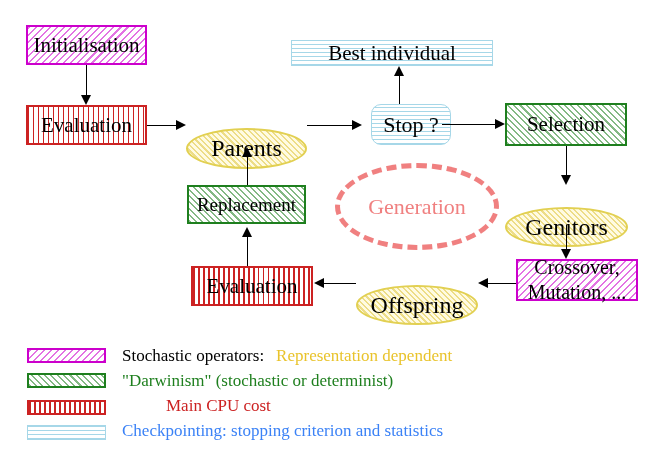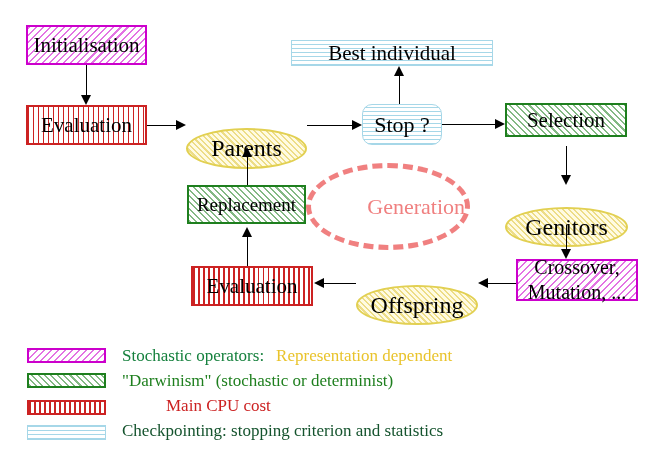--- a/index.html
+++ b/index.html
@@ -32,38 +32,38 @@
   .ellipse-yellow{
     border:2px solid #E2D052;border-radius:50%;
     background-color:#FFFBE2;
     background-image:repeating-linear-gradient(45deg, rgba(222,196,60,.55) 0px, rgba(222,196,60,.55) 1.5px, transparent 1.5px, transparent 4px);
   }
   .ellipse-dashed{
     border:5px dashed #F08080;border-radius:50%;
     color:#F08080;
   }
   .fs21{font-size:21px;}
-  .fs22{font-size:22px;}
+  .fs22{font-size:22px;margin-left:9px;}
   .fs24{font-size:24px;margin-top:22px;}
   .fs15{font-size:20px;line-height:1.25;}
   
   .line{position:absolute;background:#000;}
   .head{position:absolute;width:0;height:0;}
   .head-down{border-left:5px solid transparent;border-right:5px solid transparent;border-top:10px solid #000;}
   .head-up{border-left:5px solid transparent;border-right:5px solid transparent;border-bottom:10px solid #000;}
   .head-right{border-top:5px solid transparent;border-bottom:5px solid transparent;border-left:10px solid #000;}
   .head-left{border-top:5px solid transparent;border-bottom:5px solid transparent;border-right:10px solid #000;}
   
   .swatch{position:absolute;box-sizing:border-box;width:79px;height:15px;}
   .legend-text{position:absolute;font-size:17px;white-space:nowrap;}
-  .t-magenta{color:#15803d;}
+  .t-magenta{color:#000000;}
   .t-gold{color:#E9C32B;margin-left:12px;}
   .t-green{color:#1E7F1E;}
   .t-red{color:#CC2222;}
-  .t-cyan{color:#14532d;}
+  .t-cyan{color:#3b82f6;}
 </style>
 </head>
 <body>
 
 <div class="canvas">
 
   <div class="node hatch-magenta fs21" style="left:26px;top:25px;width:121px;height:40px;">
     <span class="lbl">Initialisation</span>
   </div>
 
@@ -76,29 +76,29 @@
   </div>
 
   <div class="node stripe-cyan fs21" style="left:291px;top:40px;width:202px;height:26px;">
     <span class="lbl">Best individual</span>
   </div>
 
   <div class="node stripe-cyan fs22" style="left:362px;top:104px;width:80px;height:41px;border-radius:10px;">
     <span class="lbl">Stop ?</span>
   </div>
 
-  <div class="node hatch-green fs21" style="left:505px;top:103px;width:122px;height:34px;">
+  <div class="node hatch-green fs21" style="left:505px;top:103px;width:122px;height:43px;">
     <span class="lbl">Selection</span>
   </div>
 
   <div class="node hatch-green fs21" style="left:187px;top:185px;width:119px;height:39px;font-size:19px;">
     <span class="lbl">Replacement</span>
   </div>
 
-  <div class="node ellipse-dashed fs22" style="left:306px;top:163px;width:164px;height:87px;justify-content:flex-end;">
+  <div class="node ellipse-dashed fs22" style="left:326px;top:163px;width:164px;height:87px;">
     <span class="lbl">Generation</span>
   </div>
 
   <div class="node ellipse-yellow fs24" style="left:505px;top:185px;width:123px;height:40px;">
     <span class="lbl">Genitors</span>
   </div>
 
   <div class="node stripe-red fs21" style="left:191px;top:266px;width:122px;height:40px;">
     <span class="lbl">Evaluation</span>
   </div>

